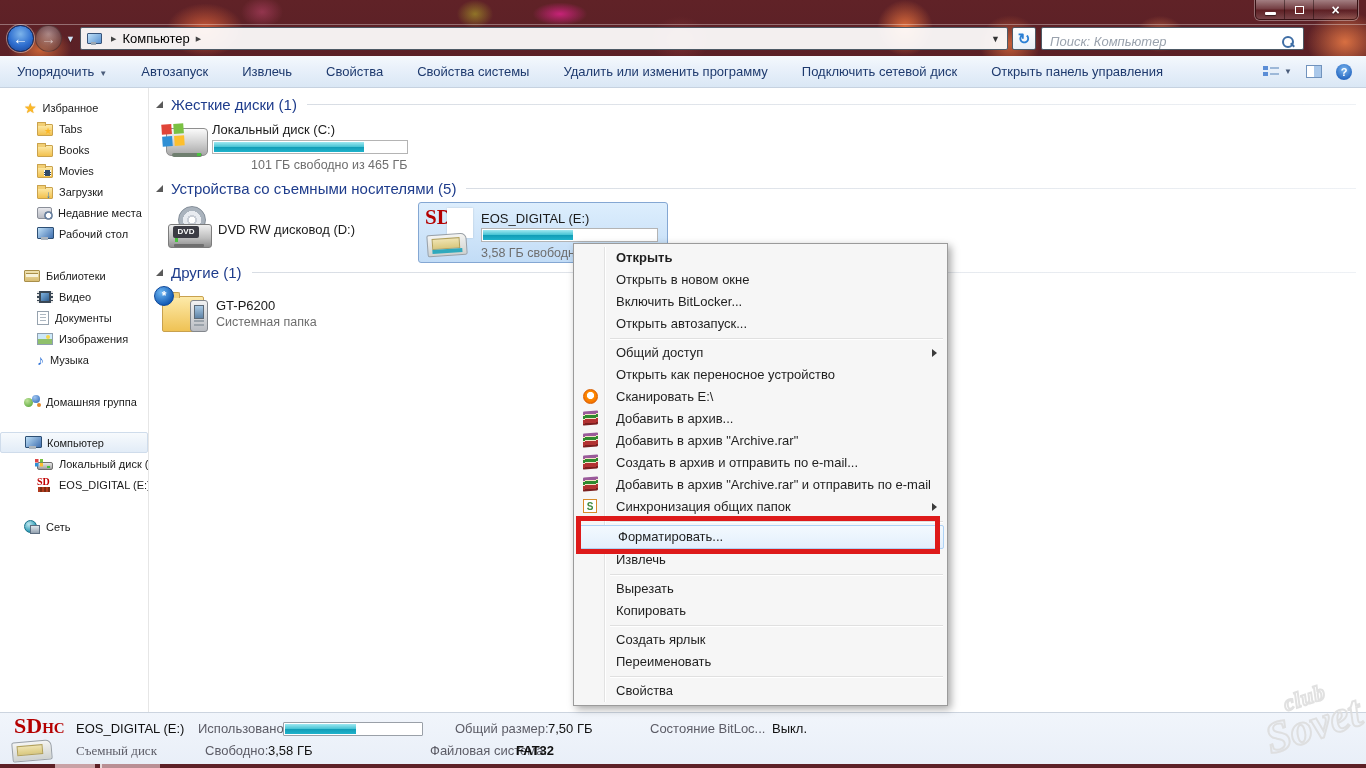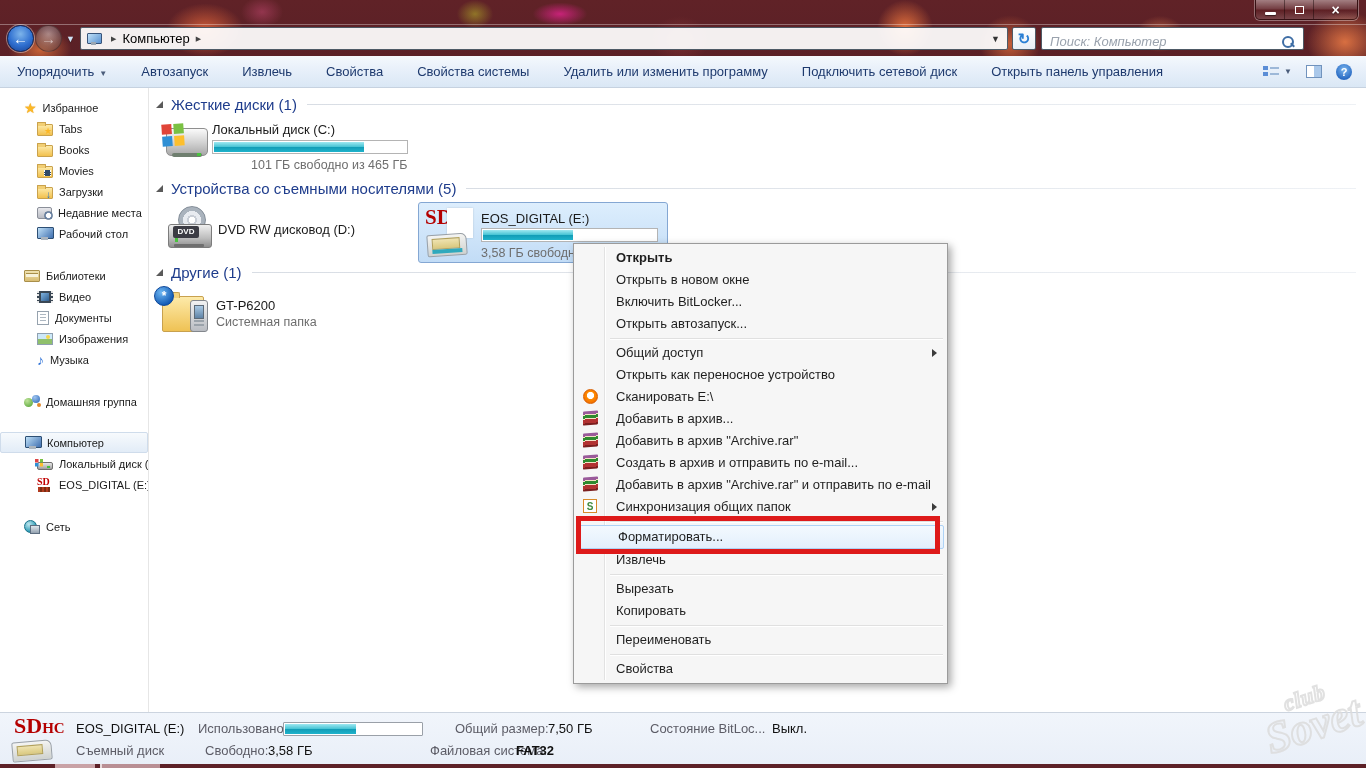--- a/index.html
+++ b/index.html
@@ -429,34 +429,35 @@
     <div class="mi"><span class="micon i-rar"></span><span>Создать в архив и отправить по e-mail...</span></div>
     <div class="mi"><span class="micon i-rar"></span><span>Добавить в архив "Archive.rar" и отправить по e-mail</span></div>
     <div class="mi"><span class="micon i-groove">S</span><span>Синхронизация общих папок</span><span class="arrow"></span></div>
     <div class="msep"></div>
     <div class="mi hover">Форматировать...</div>
     <div class="mi">Извлечь</div>
     <div class="msep"></div>
     <div class="mi">Вырезать</div>
     <div class="mi">Копировать</div>
     <div class="msep"></div>
+    <div class="mi">Создать ярлык</div>
     <div class="mi">Переименовать</div>
     <div class="msep"></div>
     <div class="mi">Свойства</div>
   </div>
 
   <div class="redbox"></div>
 
   <div class="statusbar">
     <div class="icon-sdhc-status">
       <span class="t">SD<small>HC</small></span>
         <span class="card"></span>
     </div>
     <div class="sb val" style="left:76px; top:8px; font-size:13px;">EOS_DIGITAL (E:)</div>
-    <div class="sb lab" style="left:76px; top:30px;">Съемный диск</div>
+    <div class="sb lab" style="left:76px; top:30px;font-family:Liberation Serif, serif;">Съемный диск</div>
     <div class="sb lab" style="left:198px; top:8px;">Использовано:</div>
     <div class="sb-bar">
         <div class="cap-fill" style="width:52%; height:100%;"></div>
       </div>
     <div class="sb lab" style="left:205px; top:30px;">Свободно:</div>
     <div class="sb val" style="left:268px; top:30px;">3,58 ГБ</div>
     <div class="sb lab" style="left:455px; top:8px;">Общий размер:</div>
     <div class="sb val" style="left:548px; top:8px;">7,50 ГБ</div>
     <div class="sb lab" style="left:430px; top:30px;">Файловая система:</div>
     <div class="sb val" style="left:516px; top:30px;font-weight:bold;">FAT32</div>

